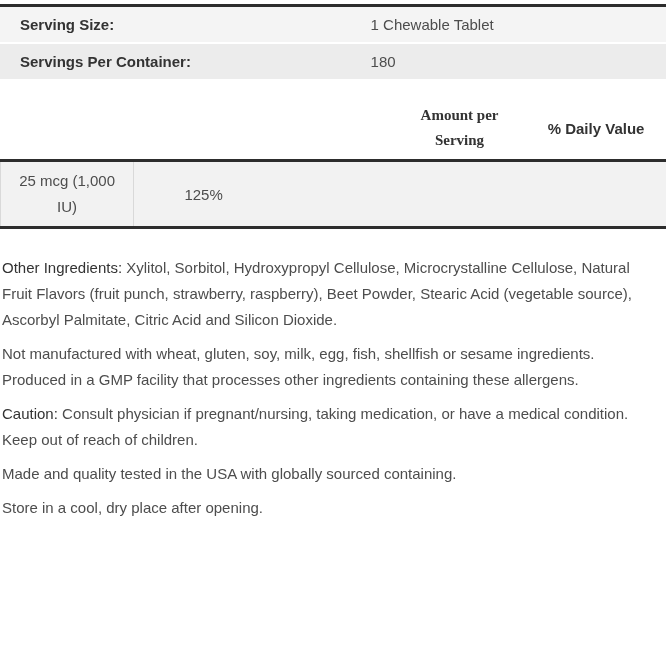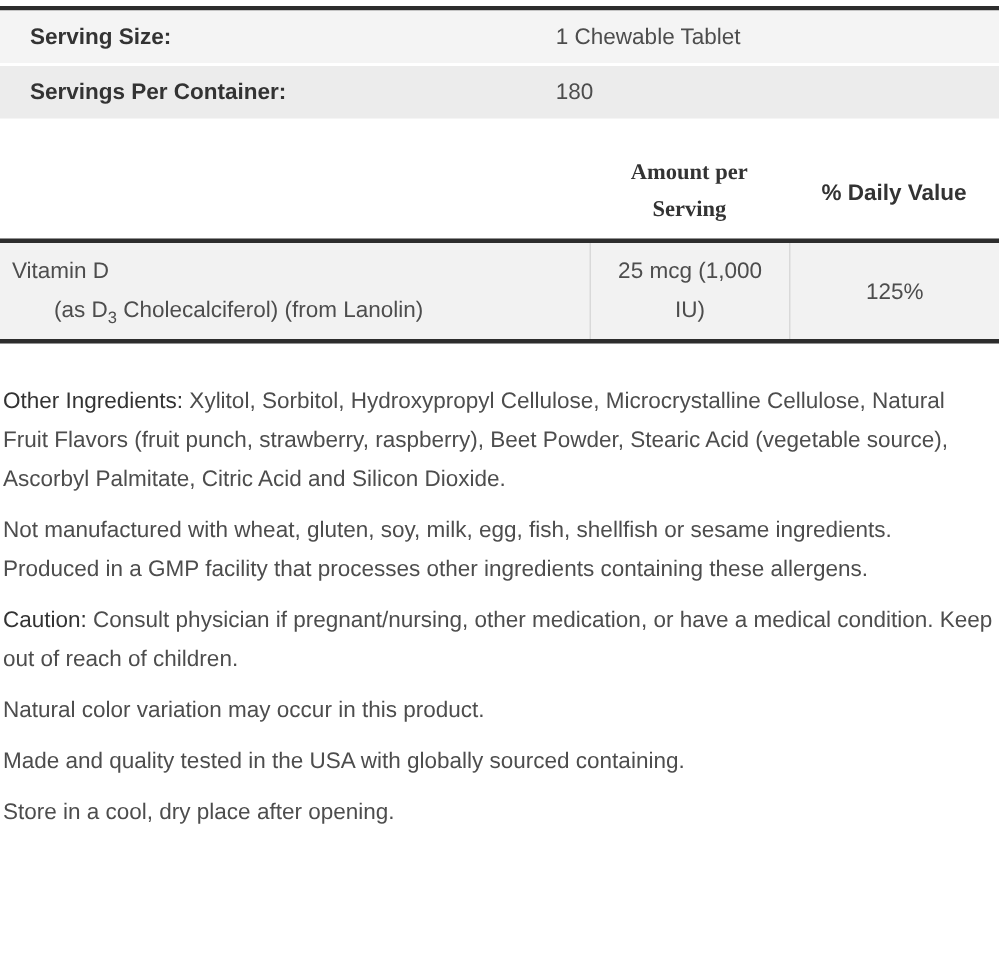--- a/index.html
+++ b/index.html
@@ -84,36 +84,31 @@
     </div>
   </div>
 
   <div class="facts-header">
     <div class="fh-name"></div>
     <div class="fh-amount">Amount per Serving</div>
     <div class="fh-dv">% Daily Value</div>
   </div>
 
   <div class="facts-row">
-    <div class="fr-name">
-      <div>Vitamin D</div>
-      <div class="indent"><span>(as D</span><sub>3</sub><span> Cholecalciferol) (from Lanolin)</span></div>
-    </div>
     <div class="fr-amount">25 mcg (1,000 IU)</div>
     <div class="fr-dv">125%</div>
   </div>
 
   <div class="paragraphs">
     <p class="first"><span class="lead">Other Ingredients:</span><span> Xylitol, Sorbitol, Hydroxypropyl Cellulose, Microcrystalline Cellulose, Natural Fruit Flavors (fruit punch, strawberry, raspberry), Beet Powder, Stearic Acid (vegetable source), Ascorbyl Palmitate, Citric Acid and Silicon Dioxide.</span></p>
 
     <p>Not manufactured with wheat, gluten, soy, milk, egg, fish, shellfish or sesame ingredients. Produced in a GMP facility that processes other ingredients containing these allergens.</p>
 
-    <p><span class="lead">Caution:</span><span> Consult physician if pregnant/nursing, other medication, or have a medical condition. Keep out of reach of children.</span></p>
+    <p><span class="lead">Caution:</span><span> Consult physician if pregnant/nursing, taking medication, or have a medical condition. Keep out of reach of children.</span></p>
 
 
-    <p>Natural color variation may occur in this product.</p>
 
     <p>Made and quality tested in the USA with globally sourced containing.</p>
 
     <p>Store in a cool, dry place after opening.</p>
   </div>
 
 </div>
 
 </body></html>

